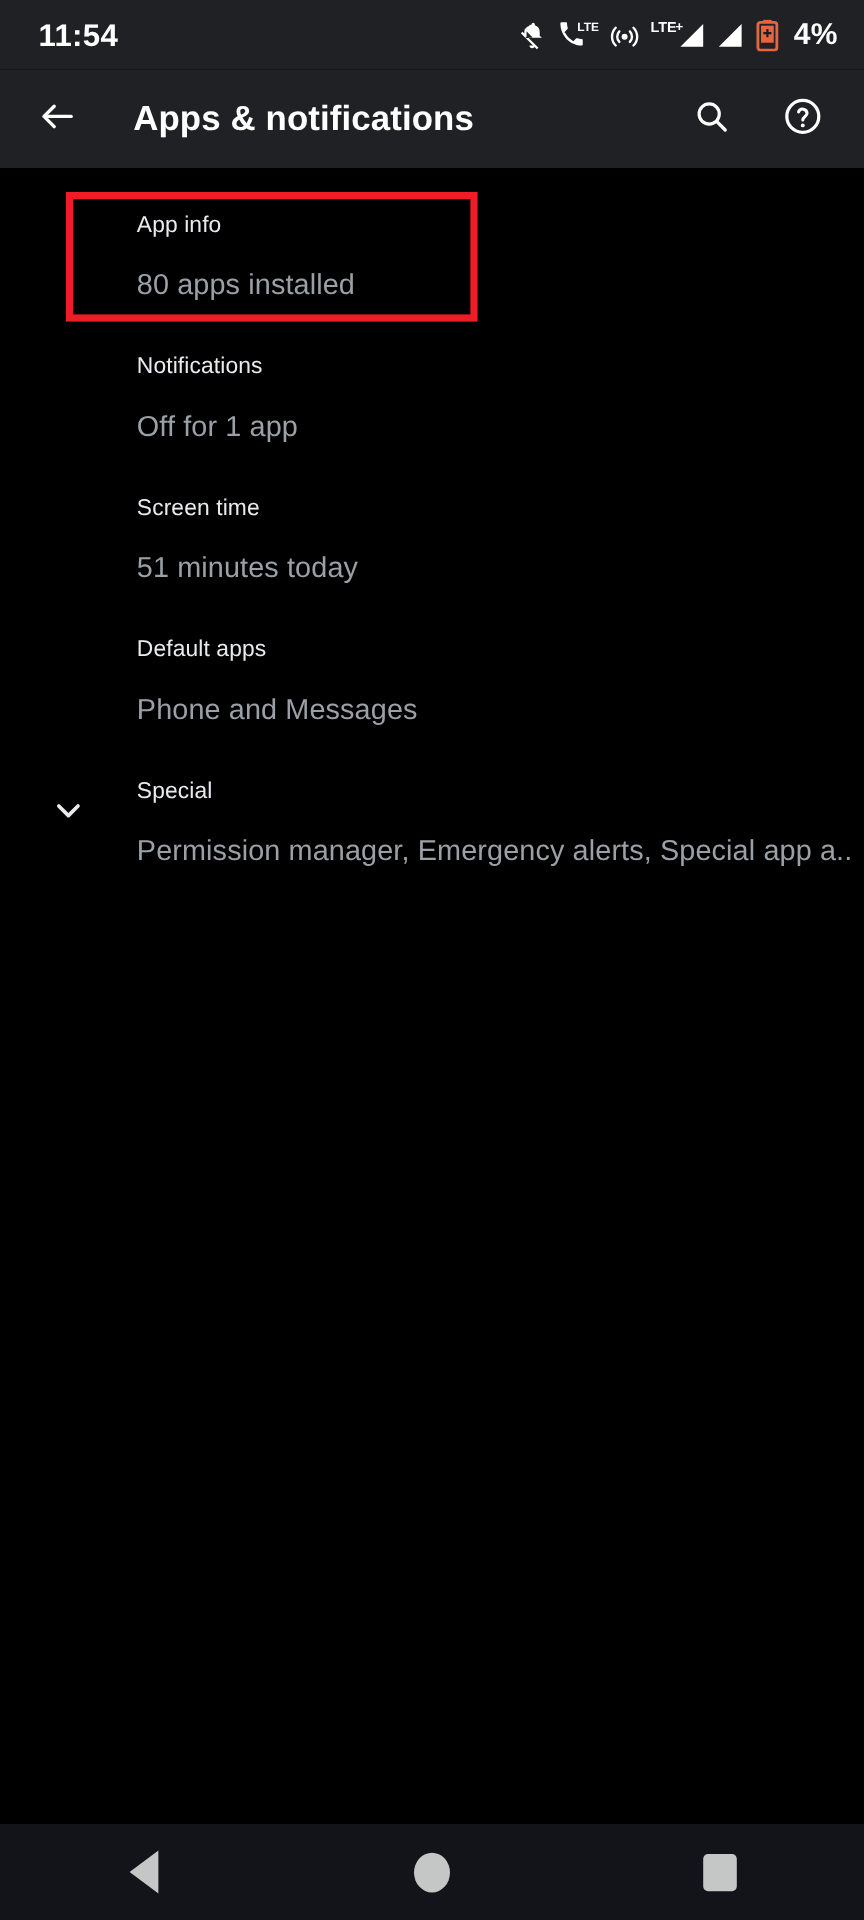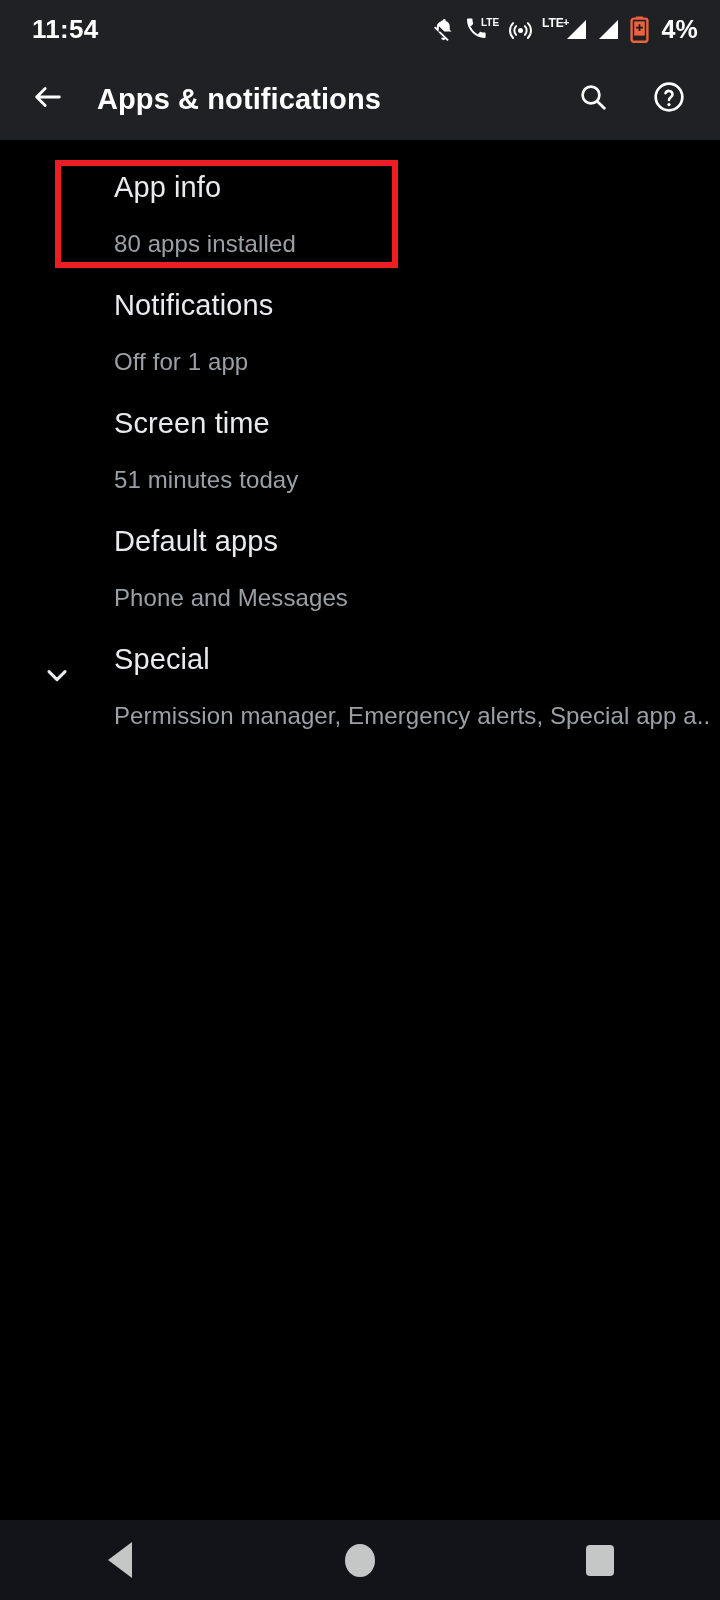--- a/index.html
+++ b/index.html
@@ -49,21 +49,21 @@
   }
   .back-btn {
     width:52px; height:52px;
     display:flex; align-items:center; justify-content:center;
     flex:0 0 auto;
   }
   .app-title {
     color:#ffffff;
     font-size:29px;
     font-weight:700;
-    margin-left:23px;
+    margin-left:37px;
     letter-spacing:0.1px;
     white-space:nowrap;
   }
   .appbar-actions {
     margin-left:auto;
     display:flex; align-items:center; gap:26px;
   }
   .icon-btn {
     width:50px; height:50px;
     display:flex; align-items:center; justify-content:center;
@@ -84,21 +84,21 @@
   }
   .item-leading {
     width:114px;
     flex:0 0 114px;
     display:flex; align-items:center; justify-content:center;
     align-self:center;
   }
   .item-text { display:flex; flex-direction:column; justify-content:center; }
   .item-title {
     color:#e8eaed;
-    font-size:29px;
+    font-size:19px;
     font-weight:400;
     line-height:1.22;
     letter-spacing:0.1px;
     margin-top:19px;
   }
   .item-subtitle {
     color:#9aa0a6;
     font-size:24px;
     font-weight:400;
     line-height:1.25;

